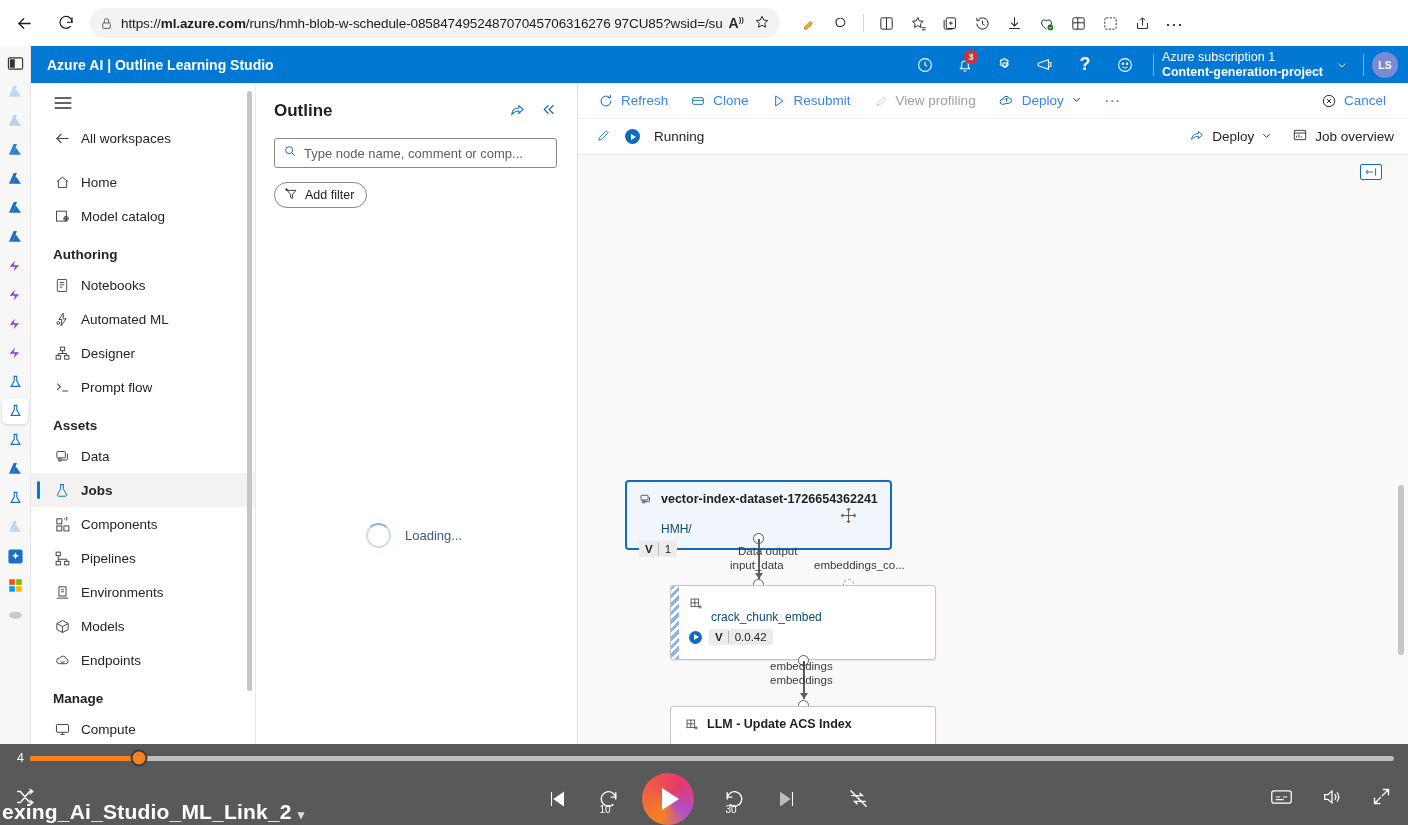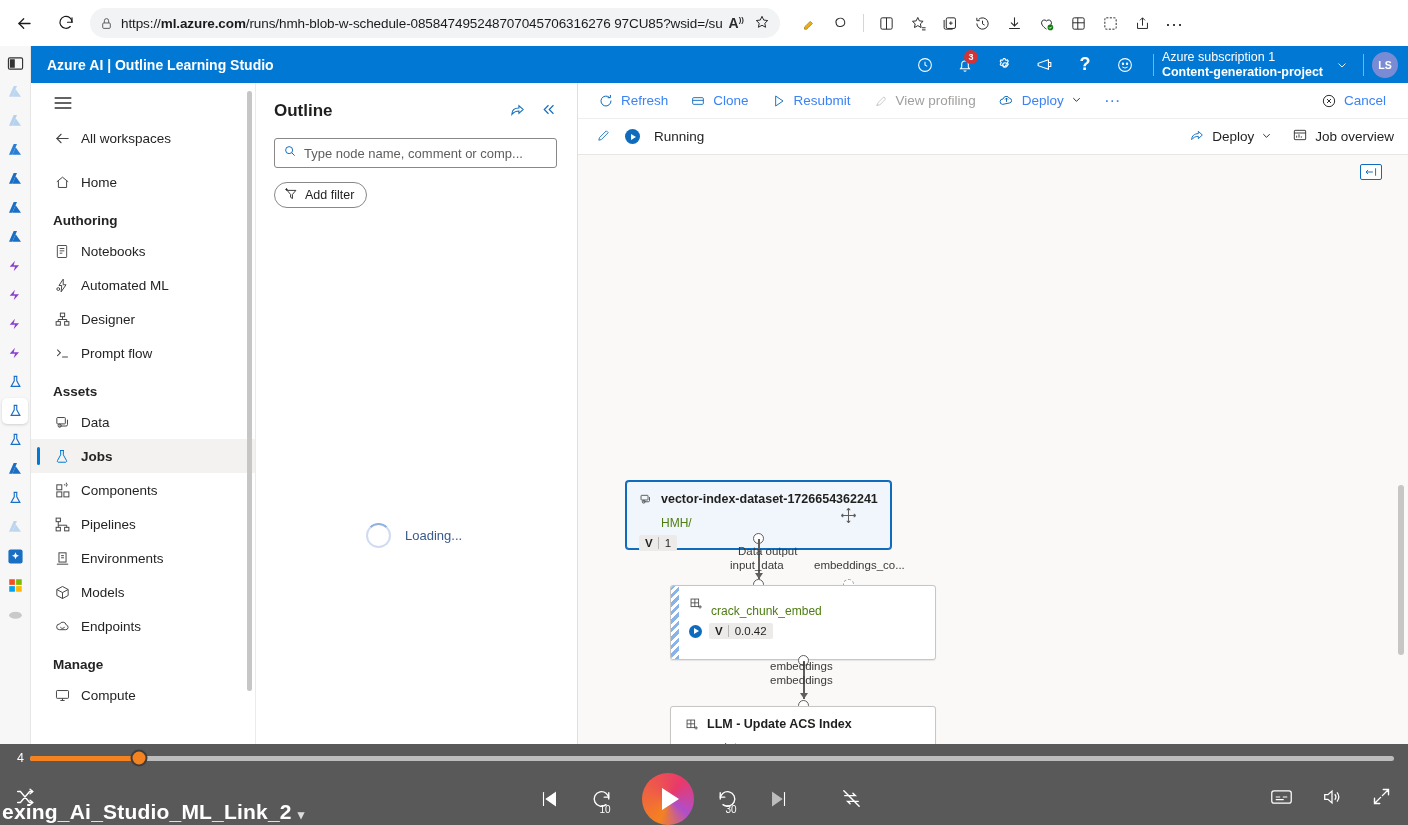--- a/index.html
+++ b/index.html
@@ -187,21 +187,21 @@
   }
 
   
   .node {
     position:absolute; background:#fff; border:1px solid #c8c6c4; border-radius:3px;
     box-shadow: 0 .3px 1px rgba(0,0,0,.08);
   }
   .node.sel { border-color:#0f6cbd; background:#f0f6fc; box-shadow:0 0 0 1px #0f6cbd; }
   .node .nrow1 { display:flex; align-items:flex-start; gap:8px; padding:10px 10px 0 12px; }
   .node .ntitle { font-size:12.5px; color:#201f1e; font-weight:600; line-height:1.25; }
-  .node .nsub { font-size:12px; color:#4d7c0f; margin-top:8px; }
+  .node .nsub { font-size:12px; color:#0c4a6e; margin-top:14px; }
   .node .nver { display:flex; align-items:center; gap:7px; padding: 5px 0 8px 12px; }
   .vchip {
     background:#edebe9; border-radius:2px; font-size:11.5px; color:#201f1e;
     padding: 2px 6px; display:flex; align-items:center; gap:5px;
   }
   .vchip b { font-weight:700; }
   .vchip i { font-style:normal; border-left:1px solid #b9b7b5; padding-left:6px; }
   .stripe {
     position:absolute; left:0; top:0; bottom:0; width:8px; border-radius:3px 0 0 3px;
     background: repeating-linear-gradient(135deg,#8ab4e8 0 3px,#ffffff 3px 6px);
@@ -247,21 +247,21 @@
   .vp-right { margin-left:auto; display:flex; align-items:center; gap:28px; padding-right:16px;}
   .vp-play {
     width:52px;height:52px;border-radius:50%;
     background: conic-gradient(from 200deg,#f58220,#e8396b 55%,#b04ec9 80%,#f58220);
     display:flex; align-items:center; justify-content:center;
   }
   .vp-play span {
     width:0;height:0;border-left:17px solid #fff;
     border-top:11px solid transparent;border-bottom:11px solid transparent;margin-left:5px;
   }
-  .skip { position:relative; display:flex; align-items:center; justify-content:flex-start; width:30px; height:30px;}
+  .skip { position:relative; display:flex; align-items:center; justify-content:flex-end; width:30px; height:30px;}
   .skip em { position:absolute; font-style:normal; font-size:10px; bottom:-1px; left:50%; transform:translateX(-50%); }
   .vp-title {
     position:absolute; left:0; top:800px; width:520px;
     color:#fff; font-size:21px; font-weight:600; letter-spacing:.2px;
   }
   
   .mini-tb {
     position:absolute; left:595px; top:785px; height:30px;
     background:#efefef; border:1px solid #d9d9d9; border-radius:2px;
     display:flex; align-items:center; gap:4px; padding:0 8px; color:#333;
@@ -575,20 +575,30 @@
         </div>
         <div class="nav-spacer"></div>
         <div class="nav-item">
           <span class="ni-ic">
             <svg width="17" height="17" viewBox="0 0 24 24" fill="none" stroke="#484644" stroke-width="1.4">
                 <path d="M4 11l8-6.5 8 6.5"></path>
                 <path d="M6.2 10v9h11.6v-9"></path>
               </svg>
           </span>
           <span>Home</span>
+        </div>
+        <div class="nav-item">
+          <span class="ni-ic">
+            <svg width="17" height="17" viewBox="0 0 24 24" fill="none" stroke="#484644" stroke-width="1.4">
+                <rect x="3.5" y="4.5" width="14" height="14"></rect>
+                <circle cx="17" cy="15" r="3.2"></circle>
+                <path d="M17 11.8v6.4M13.8 15h6.4"></path>
+              </svg>
+          </span>
+          <span>Model catalog</span>
         </div>
 
         <div class="nav-head">Authoring</div>
         <div class="nav-item">
           <span class="ni-ic">
             <svg width="16" height="17" viewBox="0 0 24 24" fill="none" stroke="#484644" stroke-width="1.4">
                 <rect x="5" y="3" width="14" height="18" rx="1"></rect>
                 <path d="M8.5 7.5h7M8.5 11h7M8.5 14.5h4"></path>
               </svg>
           </span>

